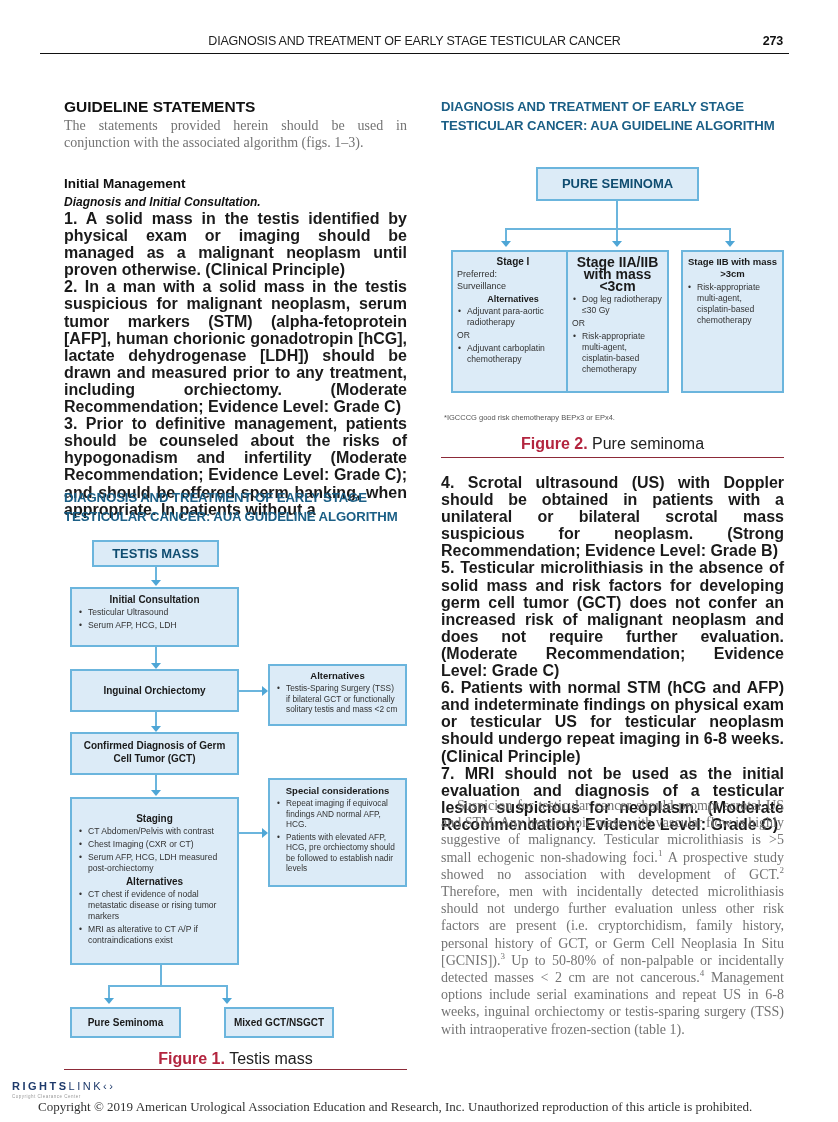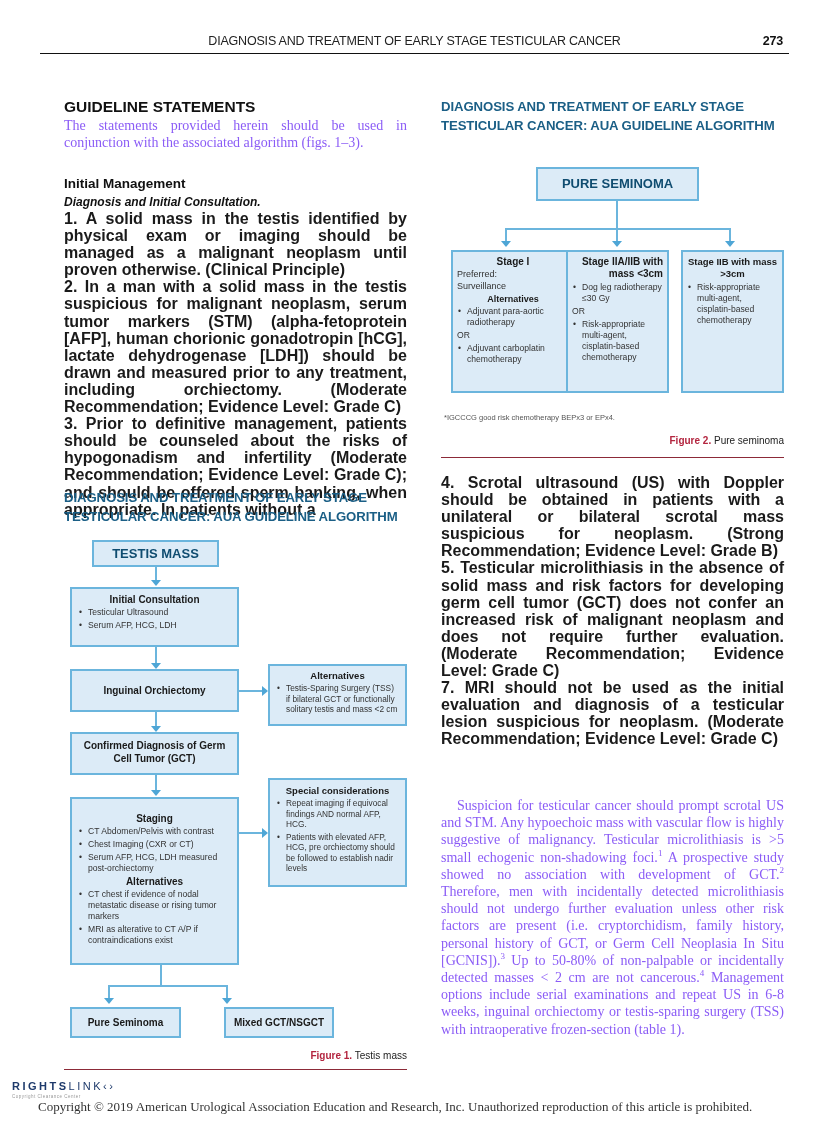--- a/index.html
+++ b/index.html
@@ -9,21 +9,21 @@
   .running-head {
     position: absolute; left: 40px; top: 32px; width: 749px; height: 22px;
     border-bottom: 1px solid #111;
     font-family: "Liberation Sans", sans-serif; font-size: 12.5px; letter-spacing: -0.2px;
   }
   .running-head .rh-title { position: absolute; left: 0; right: 0; top: 2px; text-align: center; color: #222; }
   .running-head .rh-page { position: absolute; right: 6px; top: 2px; font-weight: bold; color: #111; }
 
   .h-guide { font-family: "Liberation Sans", sans-serif; font-weight: bold; font-size: 15.5px; color: #111; position: absolute; top: 98px; left: 64px; }
   .serif-text {
-    font-family: "Liberation Serif", serif; font-size: 14px; line-height: 17.2px; text-align: justify; color: #8b5cf6;
+    font-family: "Liberation Serif", serif; font-size: 14px; line-height: 17.2px; text-align: justify; color: #737373;
   }
   .intro { position: absolute; left: 64px; top: 117px; width: 343px; }
   .h-sub { position: absolute; left: 64px; top: 176px; font-family: "Liberation Sans", sans-serif; font-weight: bold; font-size: 13.5px; color: #111; }
   .h-sub-it { position: absolute; left: 64px; top: 195px; font-family: "Liberation Sans", sans-serif; font-weight: bold; font-style: italic; font-size: 12px; color: #111; }
 
   .stmt {
     font-family: "Liberation Sans", sans-serif; font-weight: bold; font-size: 16px; line-height: 17.1px;
     text-align: justify; color: #1a1a1a;
   }
   .stmts-left { position: absolute; left: 64px; top: 210px; width: 343px; }
@@ -55,21 +55,21 @@
   .arrow-down {
     position: absolute; width: 0; height: 0;
     border-left: 5px solid transparent; border-right: 5px solid transparent; border-top: 6px solid #4ea6d6;
   }
   .arrow-right {
     position: absolute; width: 0; height: 0;
     border-top: 5px solid transparent; border-bottom: 5px solid transparent; border-left: 6px solid #4ea6d6;
   }
 
   .footnote { position: absolute; left: 444px; top: 413px; font-family: "Liberation Sans", sans-serif; font-size: 7.5px; color: #555; }
-  .fig-caption { position: absolute; font-family: "Liberation Sans", sans-serif; font-size: 10px; color: #222; text-align: right; }
+  .fig-caption { position: absolute; font-family: "Liberation Sans", sans-serif; font-size: 16px; color: #222; text-align: center; }
   .fig-caption .fig-label { color: #b3253f; font-weight: bold; }
   .fig-rule { position: absolute; height: 1px; background: #8c2a38; }
 
   .rightslink { position: absolute; left: 12px; top: 1080px; font-family: "Liberation Sans", sans-serif; font-weight: bold; font-size: 11px; letter-spacing: 2.5px; color: #1e3a6b; }
   .rightslink .thin { font-weight: normal; color: #1e3a6b; }
   .rightslink-sub { position: absolute; left: 12px; top: 1094px; font-family: "Liberation Sans", sans-serif; font-size: 4.5px; color: #999; letter-spacing: 0.5px; }
   .copyright { position: absolute; left: 38px; top: 1099px; font-family: "Liberation Serif", serif; font-size: 13px; color: #333; }
 </style>
 </head>
 <body>
@@ -111,21 +111,21 @@
   <ul>
     <li>Adjuvant para-aortic radiotherapy</li>
   </ul>
   <div class="center-line">OR</div>
   <ul>
     <li>Adjuvant carboplatin chemotherapy</li>
   </ul>
 </div>
 
 <div class="box" style="left:566px; top:250px; width:103px; height:143px; padding:4px 4px;">
-  <div class="box-title" style="font-size:10px; line-height:12px;text-align:right;">Stage IIA/IIB with mass &lt;3cm</div>
+  <div class="box-title" style="font-size:14px; line-height:12px;">Stage IIA/IIB with mass &lt;3cm</div>
   <ul>
     <li>Dog leg radiotherapy ≤30 Gy</li>
   </ul>
   <div class="center-line">OR</div>
   <ul>
     <li>Risk-appropriate multi-agent, cisplatin-based chemotherapy</li>
   </ul>
 </div>
 
 <div class="box" style="left:681px; top:250px; width:103px; height:143px; padding:4px 4px;">
@@ -220,20 +220,21 @@
 </div>
 
 <div class="fig-caption" style="left:64px; top:1050px; width:343px;">
   <span class="fig-label">Figure 1.</span><span> Testis mass</span>
 </div>
 <div class="fig-rule" style="left:64px; top:1069px; width:343px;"></div>
 
 <div class="stmts-right stmt">
   <div>4. Scrotal ultrasound (US) with Doppler should be obtained in patients with a unilateral or bilateral scrotal mass suspicious for neoplasm. (Strong Recommendation; Evidence Level: Grade B)</div>
   <div>5. Testicular microlithiasis in the absence of solid mass and risk factors for developing germ cell tumor (GCT) does not confer an increased risk of malignant neoplasm and does not require further evaluation. (Moderate Recommendation; Evidence Level: Grade C)</div>
+  <div>6. Patients with normal STM (hCG and AFP) and indeterminate findings on physical exam or testicular US for testicular neoplasm should undergo repeat imaging in 6-8 weeks. (Clinical Principle)</div>
   <div>7. MRI should not be used as the initial evaluation and diagnosis of a testicular lesion suspicious for neoplasm. (Moderate Recommendation; Evidence Level: Grade C)</div>
 </div>
 
 <div class="body-right serif-text">
   <p><span>Suspicion for testicular cancer should prompt scrotal US and STM. Any hypoechoic mass with vascular flow is highly suggestive of malignancy. Testicular microlithiasis is &gt;5 small echogenic non-shadowing foci.</span><sup>1</sup><span> A prospective study showed no association with development of GCT.</span><sup>2</sup><span> Therefore, men with incidentally detected microlithiasis should not undergo further evaluation unless other risk factors are present (i.e. cryptorchidism, family history, personal history of GCT, or Germ Cell Neoplasia In Situ [GCNIS]).</span><sup>3</sup><span> Up to 50-80% of non-palpable or incidentally detected masses &lt; 2 cm are not cancerous.</span><sup>4</sup><span> Management options include serial examinations and repeat US in 6-8 weeks, inguinal orchiectomy or testis-sparing surgery (TSS) with intraoperative frozen-section (table 1).</span></p>
 </div>
 
 <div class="rightslink">
   <span>RIGHTS</span><span class="thin">LINK</span><span class="thin">‹›</span>
 </div>

